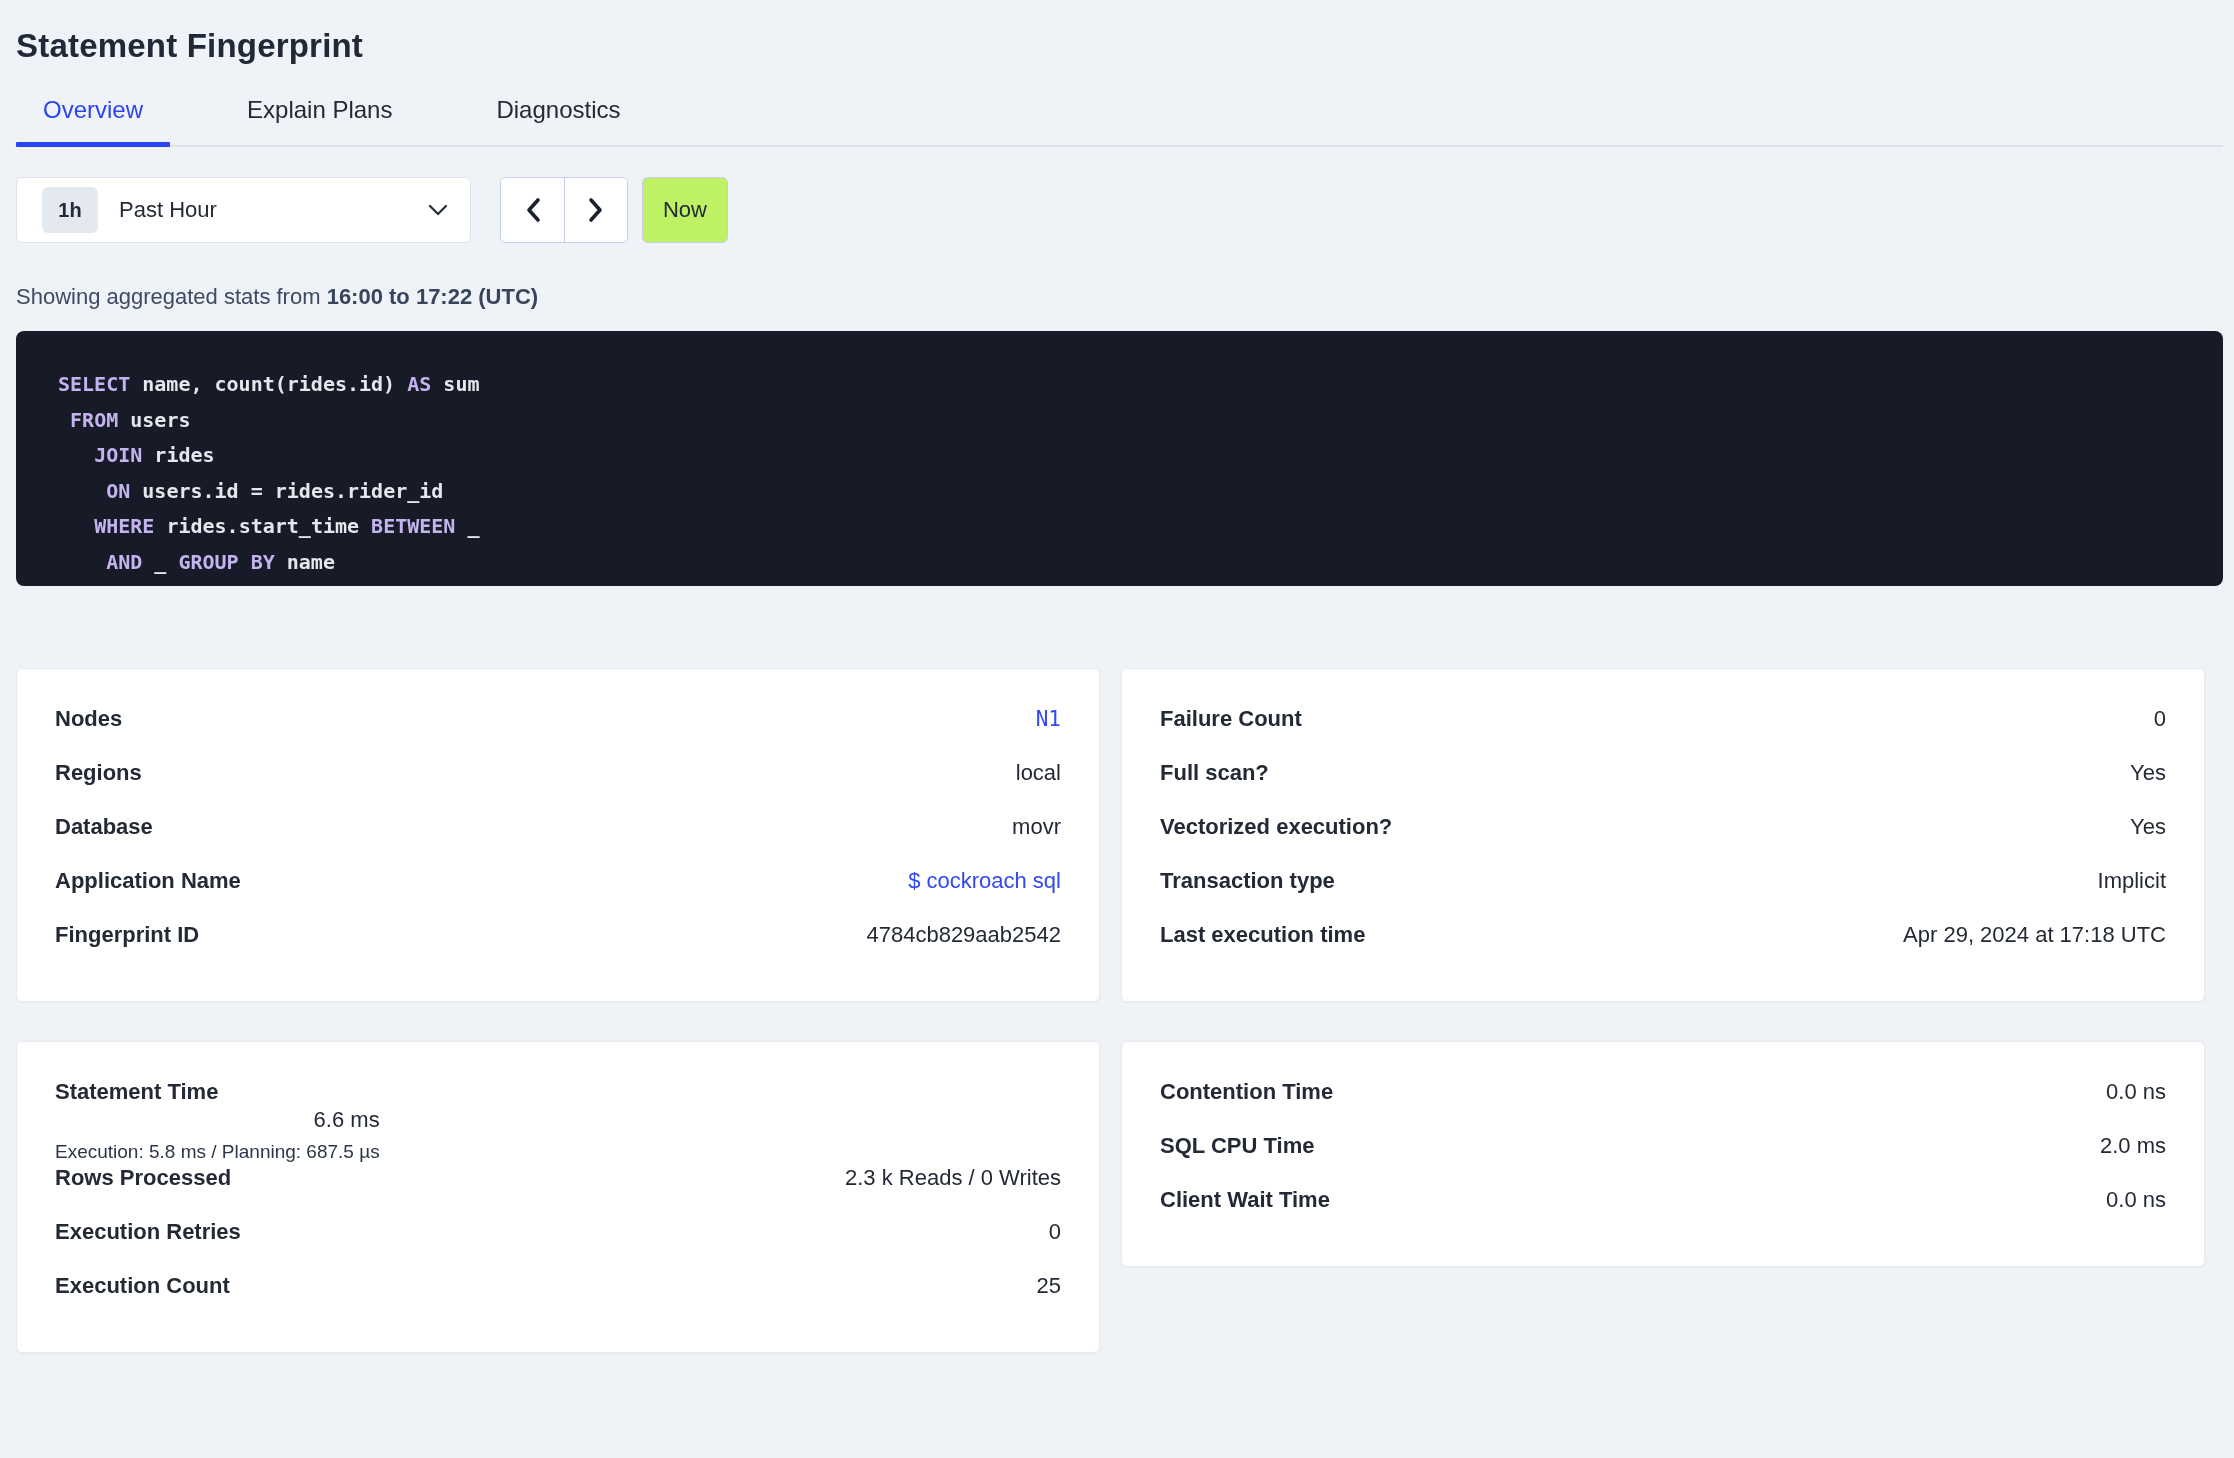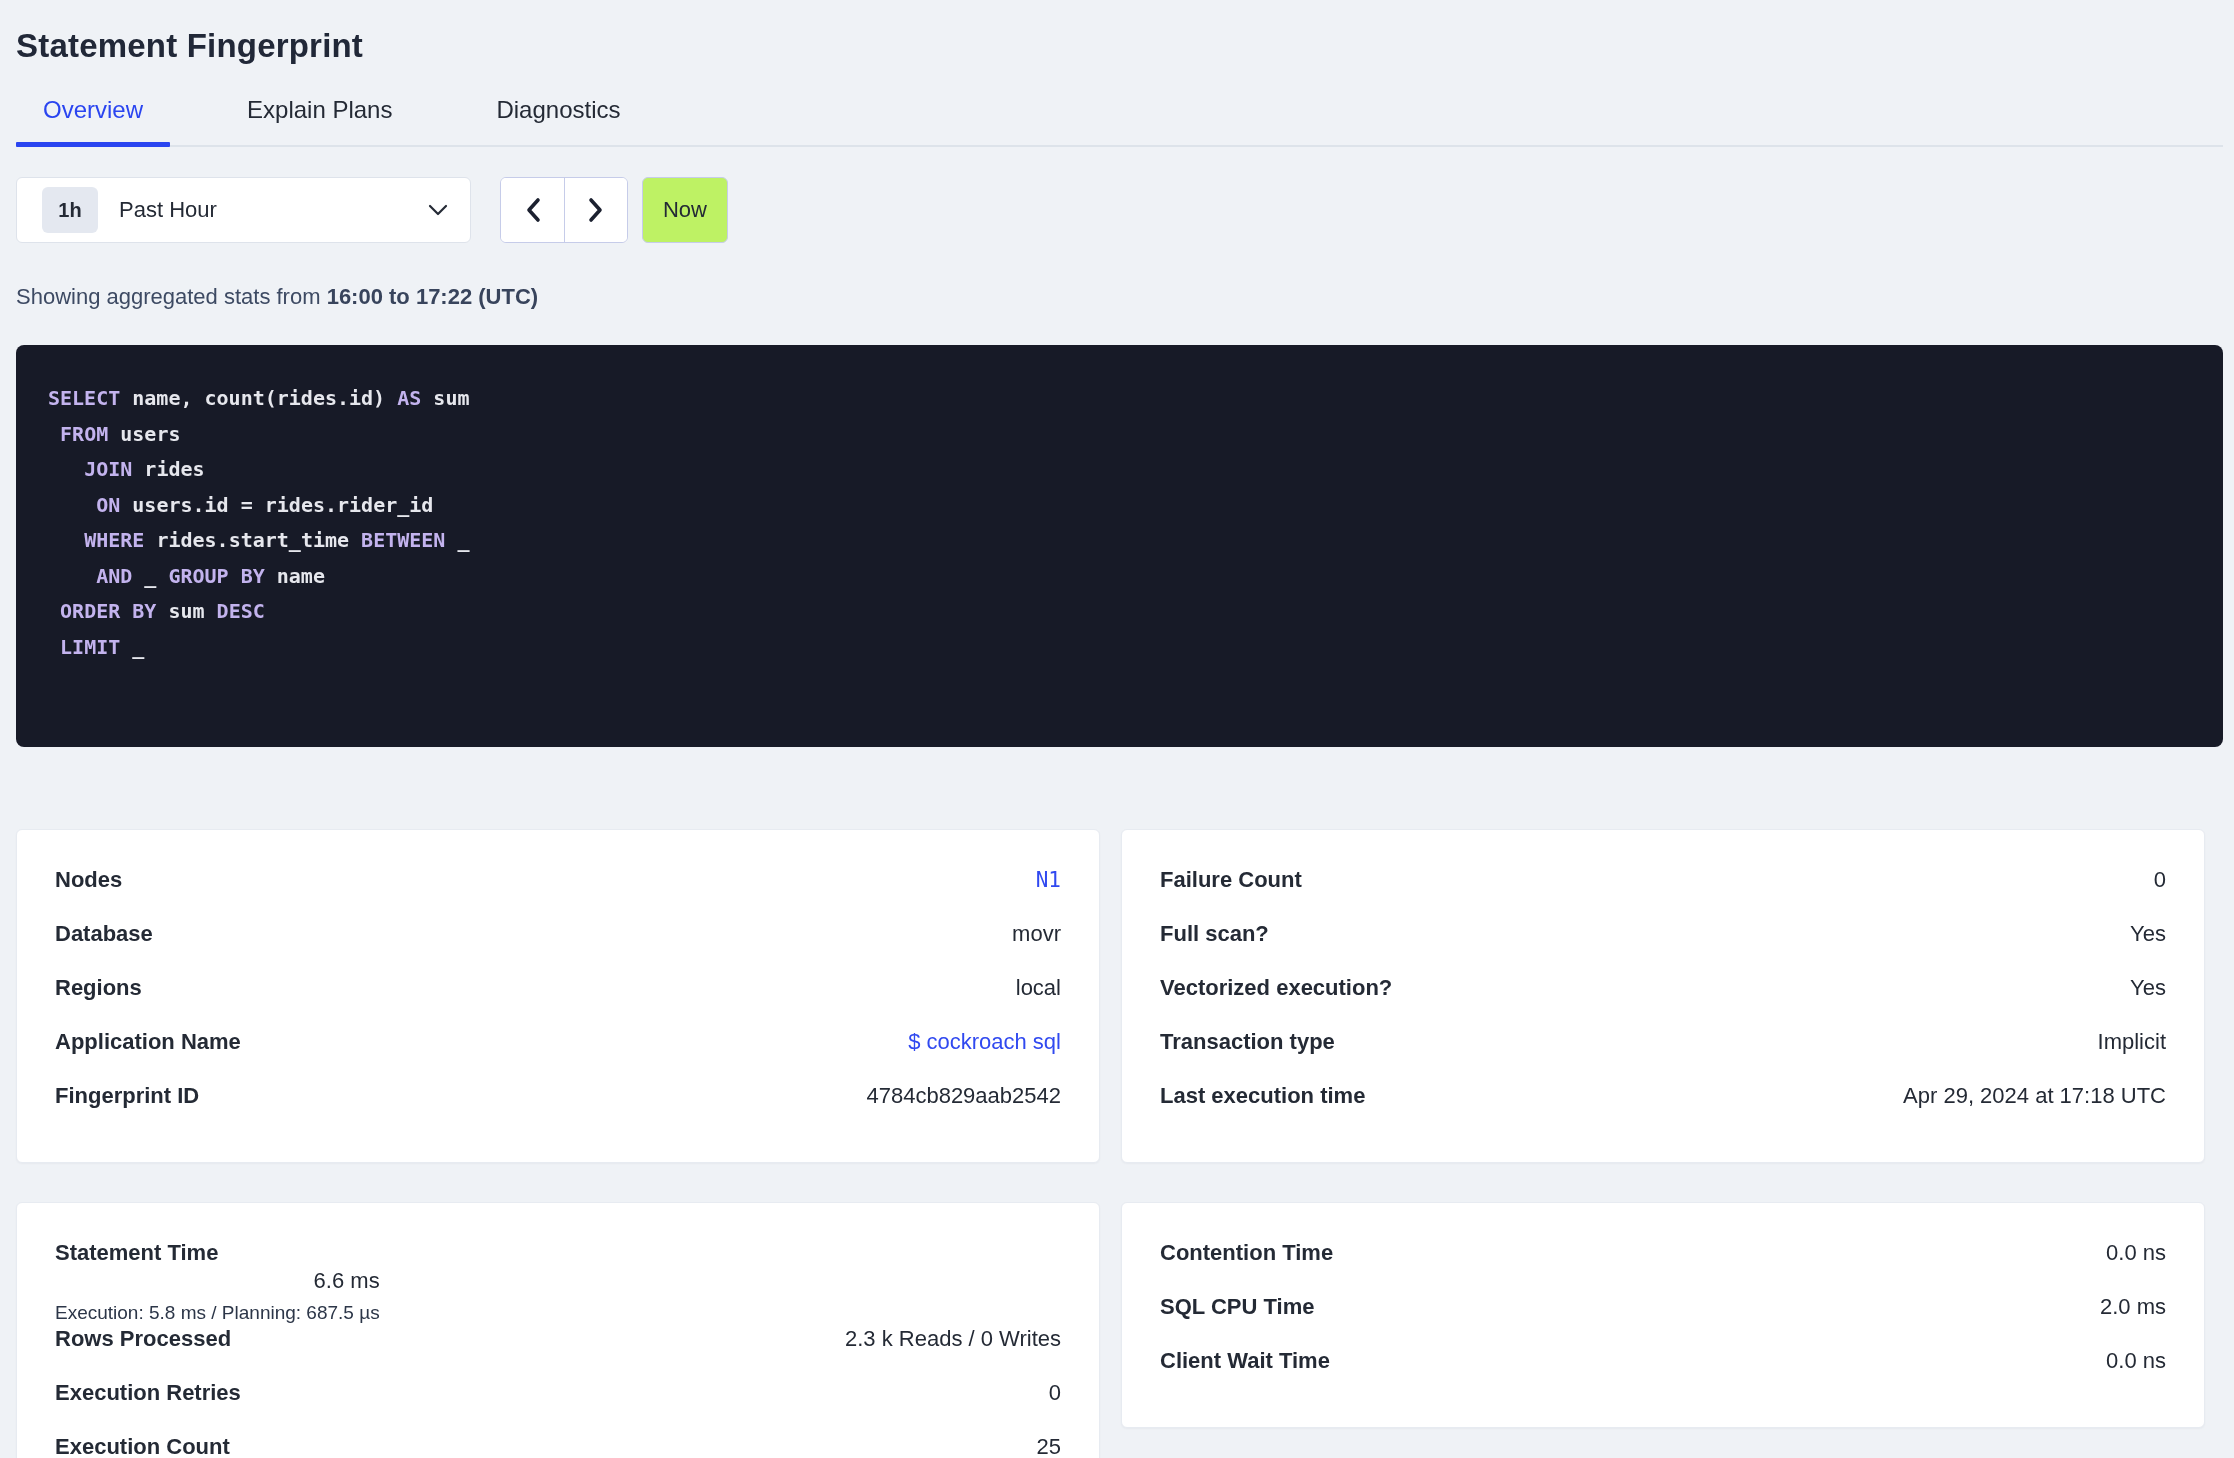--- a/index.html
+++ b/index.html
@@ -73,24 +73,24 @@
     font-family:"Liberation Sans", sans-serif;
     font-size:22px; color:#242a35; cursor:pointer;
   }
 
   
   .stats-line { margin-top:42px; font-size:22px; line-height:24px; color:#3d4a63; }
   .stats-line b { color:#38445c; font-weight:700; }
 
   
   .sql-box {
-    margin-top:36px; width:2207px; height:402px;
+    margin-top:22px; width:2207px; height:255px;
     background: var(--code-bg, #171a27);
     border-radius:8px;
-    padding:36px 32px;
+    padding:36px 42px;
     overflow:hidden;
   }
   .sql-line {
     white-space:pre;
     font-family:"DejaVu Sans Mono", monospace;
     font-size:20px; font-weight:700; line-height:35.5px;
   }
   .sql-kw   { color: var(--code-kw, #c3b3ee); }
   .sql-plain{ color: var(--code-plain, #e6e7ed); }
 
@@ -178,29 +178,29 @@
   <div class="cards-grid cards-grid--first">
     <div class="card">
       <div class="card-rows">
           <div class="kv-row">
             <div class="kv-label">Nodes</div>
             <div class="kv-right">
               <div class="kv-value link mono">N1</div>
             </div>
           </div>
           <div class="kv-row">
+            <div class="kv-label">Regions</div>
+            <div class="kv-right">
+              <div class="kv-value">local</div>
+            </div>
+          </div>
+          <div class="kv-row">
             <div class="kv-label">Database</div>
             <div class="kv-right">
               <div class="kv-value">movr</div>
-            </div>
-          </div>
-          <div class="kv-row">
-            <div class="kv-label">Regions</div>
-            <div class="kv-right">
-              <div class="kv-value">local</div>
             </div>
           </div>
           <div class="kv-row">
             <div class="kv-label">Application Name</div>
             <div class="kv-right">
               <div class="kv-value link">$ cockroach sql</div>
             </div>
           </div>
           <div class="kv-row">
             <div class="kv-label">Fingerprint ID</div>

